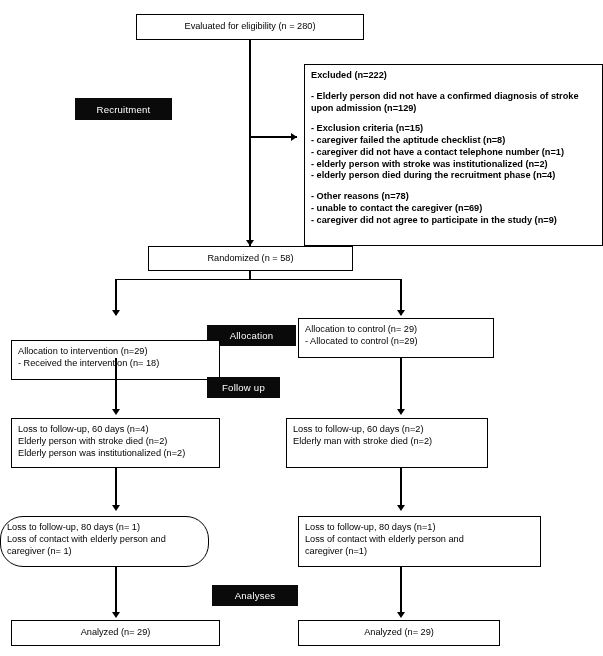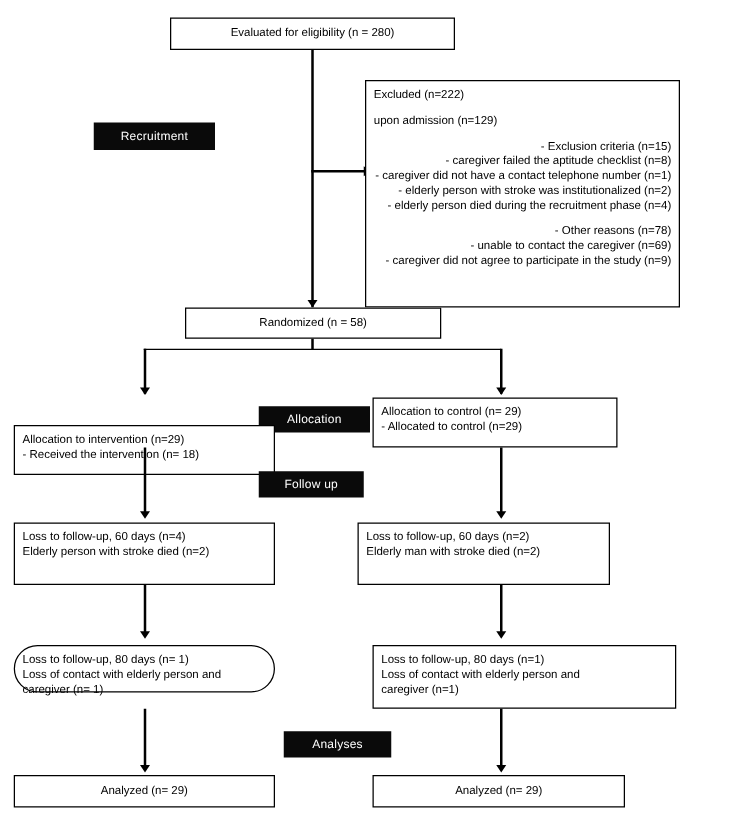--- a/index.html
+++ b/index.html
@@ -70,45 +70,46 @@
     position: absolute;
     width: 0;
     height: 0;
     border-top: 4px solid transparent;
     border-bottom: 4px solid transparent;
     border-left: 6px solid #000000;
   }
   .ln { display: block; white-space: nowrap; }
   .excl-title { display: block; margin-bottom: 9px; white-space: nowrap; }
   .grp { display: block; }
-  .grp + .grp { margin-top: 9px; text-align: right; }
+  .grp + .grp { margin-top: 9px; }
 </style>
 </head>
 <body>
 
 <div id="canvas">
 
   <div class="box box-center" style="left:136px; top:14px; width:228px; height:26px;">
     <span>Evaluated for eligibility (n = 280)</span>
   </div>
 
   <div class="line-v" style="left:249px; top:40px; height:206px;"></div>
   <div class="arrow-down" style="left:245.5px; top:240px;"></div>
 
   <div class="line-h" style="left:249px; top:136px; width:48px;"></div>
   <div class="arrow-right" style="left:291px; top:132.5px;"></div>
 
   <div class="stage" style="left:75px; top:98px; width:97px; height:22px;">
     <span>Recruitment</span>
   </div>
 
-  <div class="box box-left" style="left:292px; top:64px; width:252px; height:182px;">
+  <div class="box box-left" style="left:304px; top:64px; width:299px; height:182px;font-weight:bold;">
     <span class="excl-title">Excluded (n=222)</span>
 
     <span class="grp">
+      <span class="ln">- Elderly person did not have a confirmed diagnosis of stroke</span>
       <span class="ln">upon admission (n=129)</span>
     </span>
 
     <span class="grp">
       <span class="ln">- Exclusion criteria (n=15)</span>
       <span class="ln">- caregiver failed the aptitude checklist (n=8)</span>
       <span class="ln">- caregiver did not have a contact telephone number (n=1)</span>
       <span class="ln">- elderly person with stroke was institutionalized (n=2)</span>
       <span class="ln">- elderly person died during the recruitment phase (n=4)</span>
     </span>
@@ -143,57 +144,58 @@
   <div class="box box-left" style="left:298px; top:318px; width:196px; height:40px;">
     <span class="ln">Allocation to control (n= 29)</span>
     <span class="ln">- Allocated to control (n=29)</span>
   </div>
 
   <div class="line-v" style="left:115px; top:358px; height:54px;"></div>
   <div class="arrow-down" style="left:111.5px; top:409px;"></div>
   <div class="line-v" style="left:400px; top:358px; height:54px;"></div>
   <div class="arrow-down" style="left:396.5px; top:409px;"></div>
 
-  <div class="stage" style="left:207px; top:377px; width:84px; height:21px;">
+  <div class="stage" style="left:207px; top:377px; width:73px; height:21px;">
     <span>Follow up</span>
   </div>
 
   <div class="box box-left" style="left:11px; top:418px; width:209px; height:50px;">
     <span class="ln">Loss to follow-up,  60 days (n=4)</span>
     <span class="ln">Elderly person with stroke died (n=2)</span>
+    <span class="ln">Elderly person was institutionalized (n=2)</span>
   </div>
 
   <div class="box box-left" style="left:286px; top:418px; width:202px; height:50px;">
     <span class="ln">Loss to follow-up,  60 days (n=2)</span>
     <span class="ln">Elderly man with stroke died (n=2)</span>
   </div>
 
   <div class="line-v" style="left:115px; top:468px; height:40px;"></div>
   <div class="arrow-down" style="left:111.5px; top:505px;"></div>
   <div class="line-v" style="left:400px; top:468px; height:40px;"></div>
   <div class="arrow-down" style="left:396.5px; top:505px;"></div>
 
-  <div class="box box-left" style="left:11px; top:516px; width:209px; height:38px;border-radius:23px;">
+  <div class="box box-left" style="left:0; top:516px; width:209px; height:51px;border-radius:23px;">
     <span class="ln">Loss to follow-up,  80 days (n= 1)</span>
     <span class="ln">Loss of contact with elderly person and</span>
     <span class="ln">caregiver  (n= 1)</span>
   </div>
 
   <div class="box box-left" style="left:298px; top:516px; width:243px; height:51px;">
     <span class="ln">Loss to follow-up,  80 days (n=1)</span>
     <span class="ln">Loss of contact with elderly person and</span>
     <span class="ln">caregiver  (n=1)</span>
   </div>
 
   <div class="line-v" style="left:115px; top:567px; height:48px;"></div>
   <div class="arrow-down" style="left:111.5px; top:612px;"></div>
   <div class="line-v" style="left:400px; top:567px; height:48px;"></div>
   <div class="arrow-down" style="left:396.5px; top:612px;"></div>
 
-  <div class="stage" style="left:212px; top:585px; width:86px; height:21px;margin-left:15px;">
+  <div class="stage" style="left:212px; top:585px; width:86px; height:21px;">
     <span>Analyses</span>
   </div>
 
   <div class="box box-center" style="left:11px; top:620px; width:209px; height:26px;">
     <span>Analyzed (n= 29)</span>
   </div>
 
   <div class="box box-center" style="left:298px; top:620px; width:202px; height:26px;">
     <span>Analyzed (n= 29)</span>
   </div>

